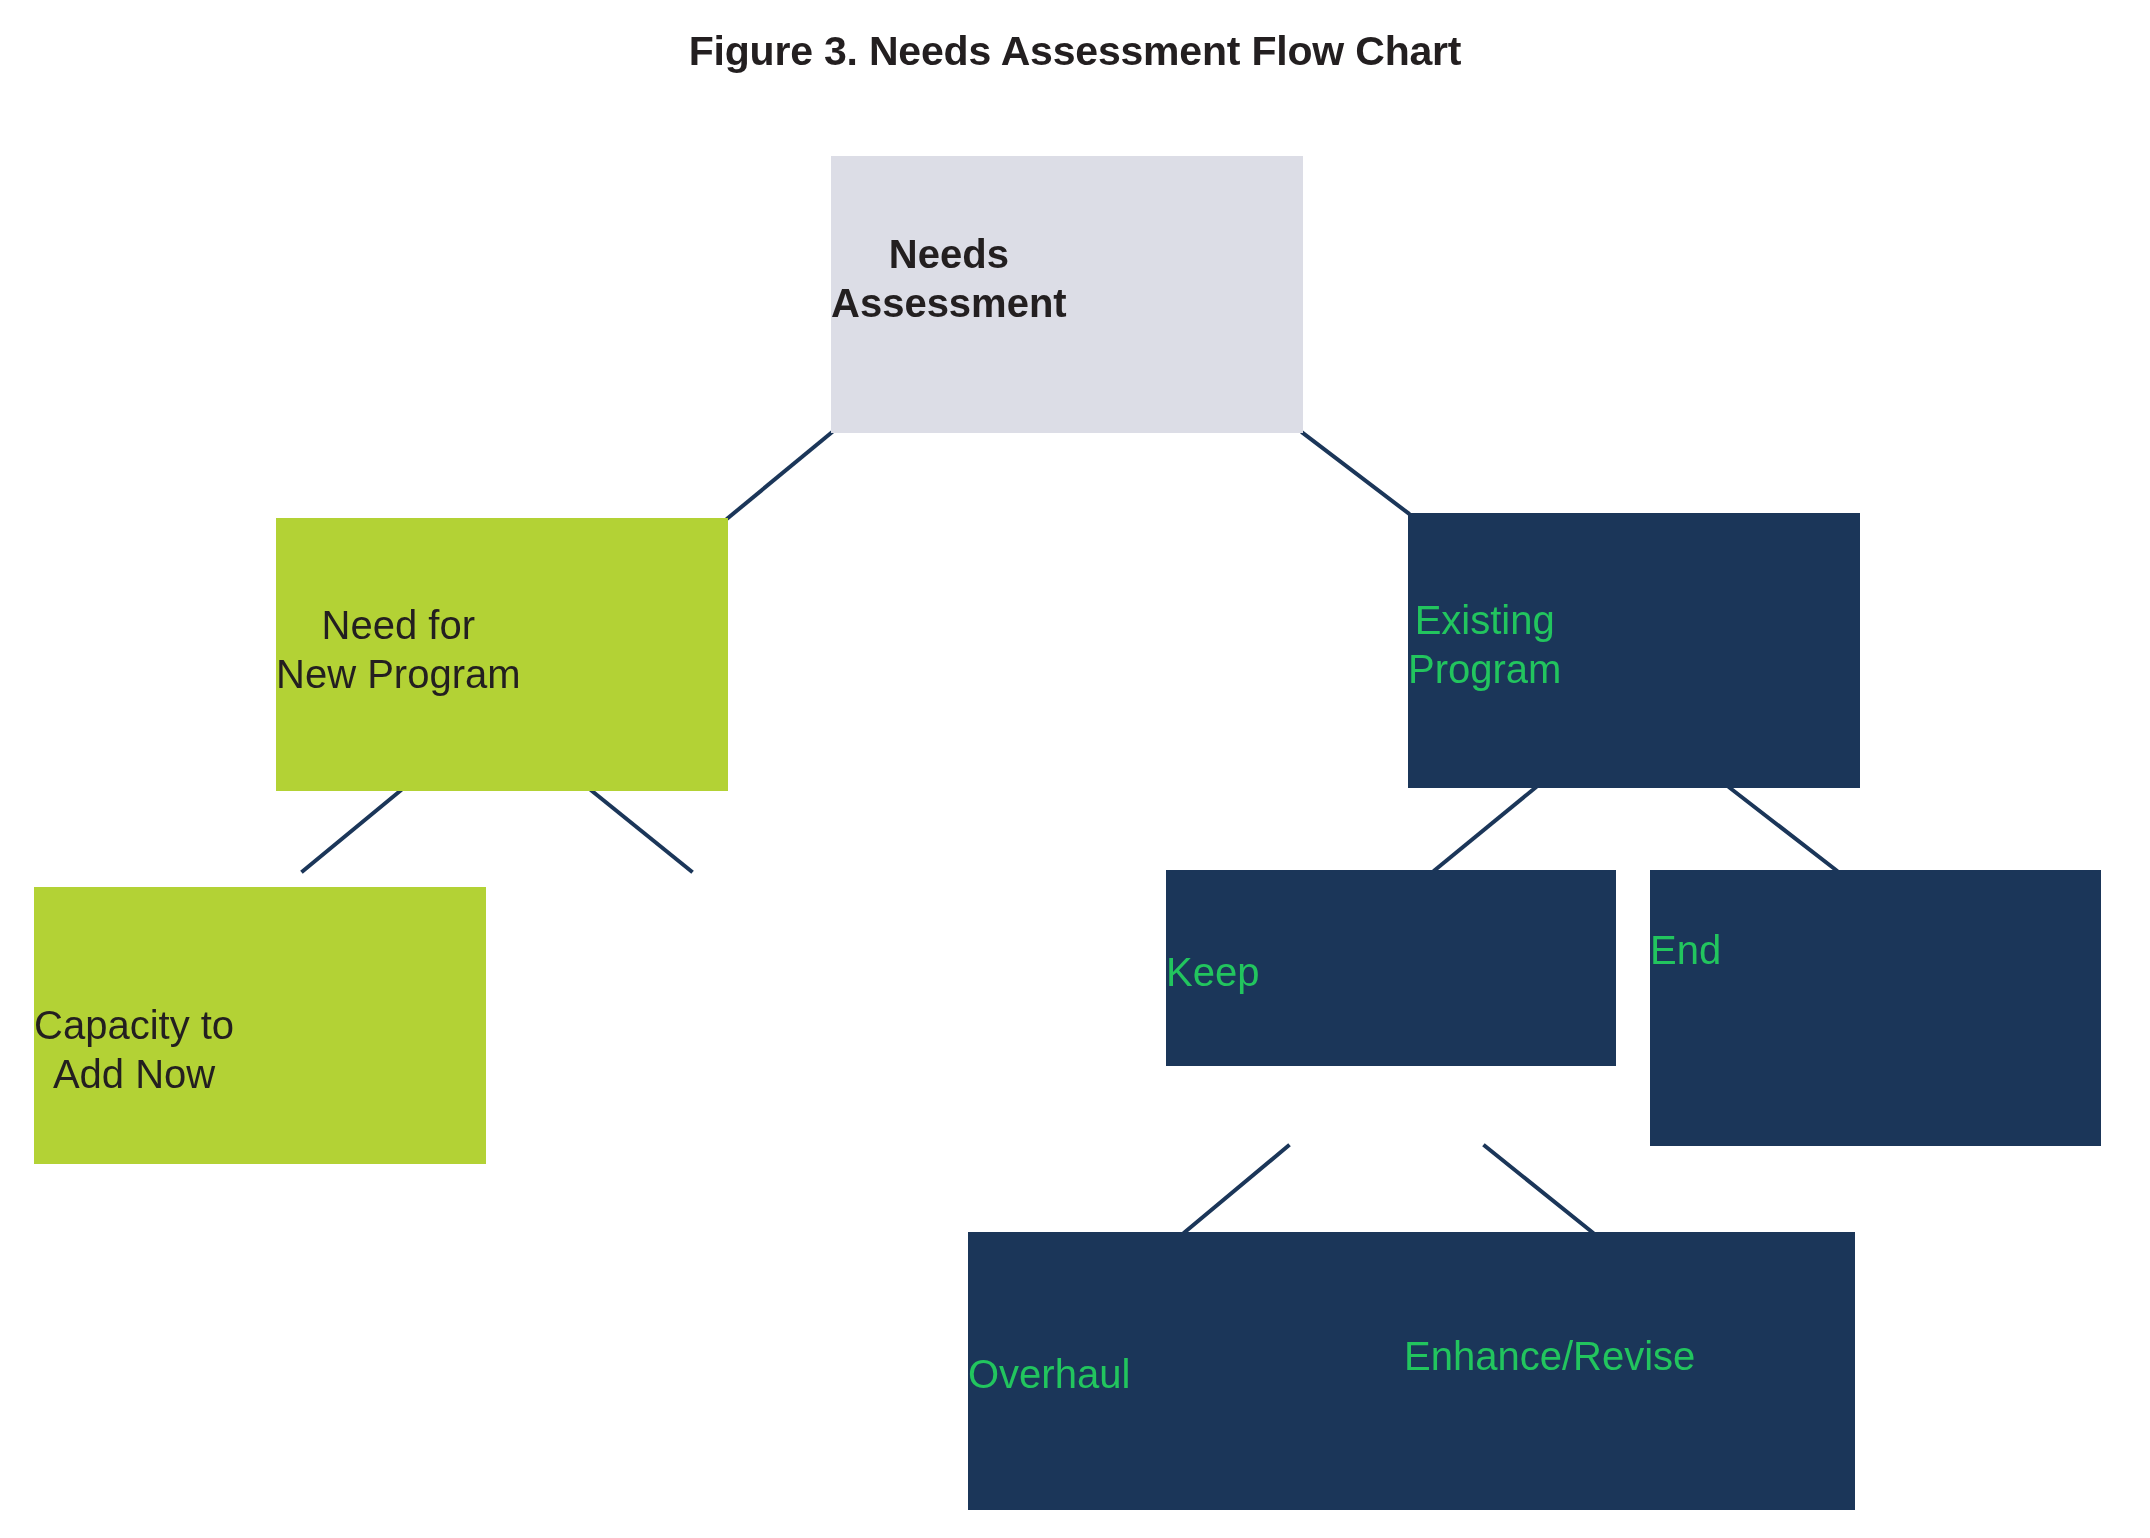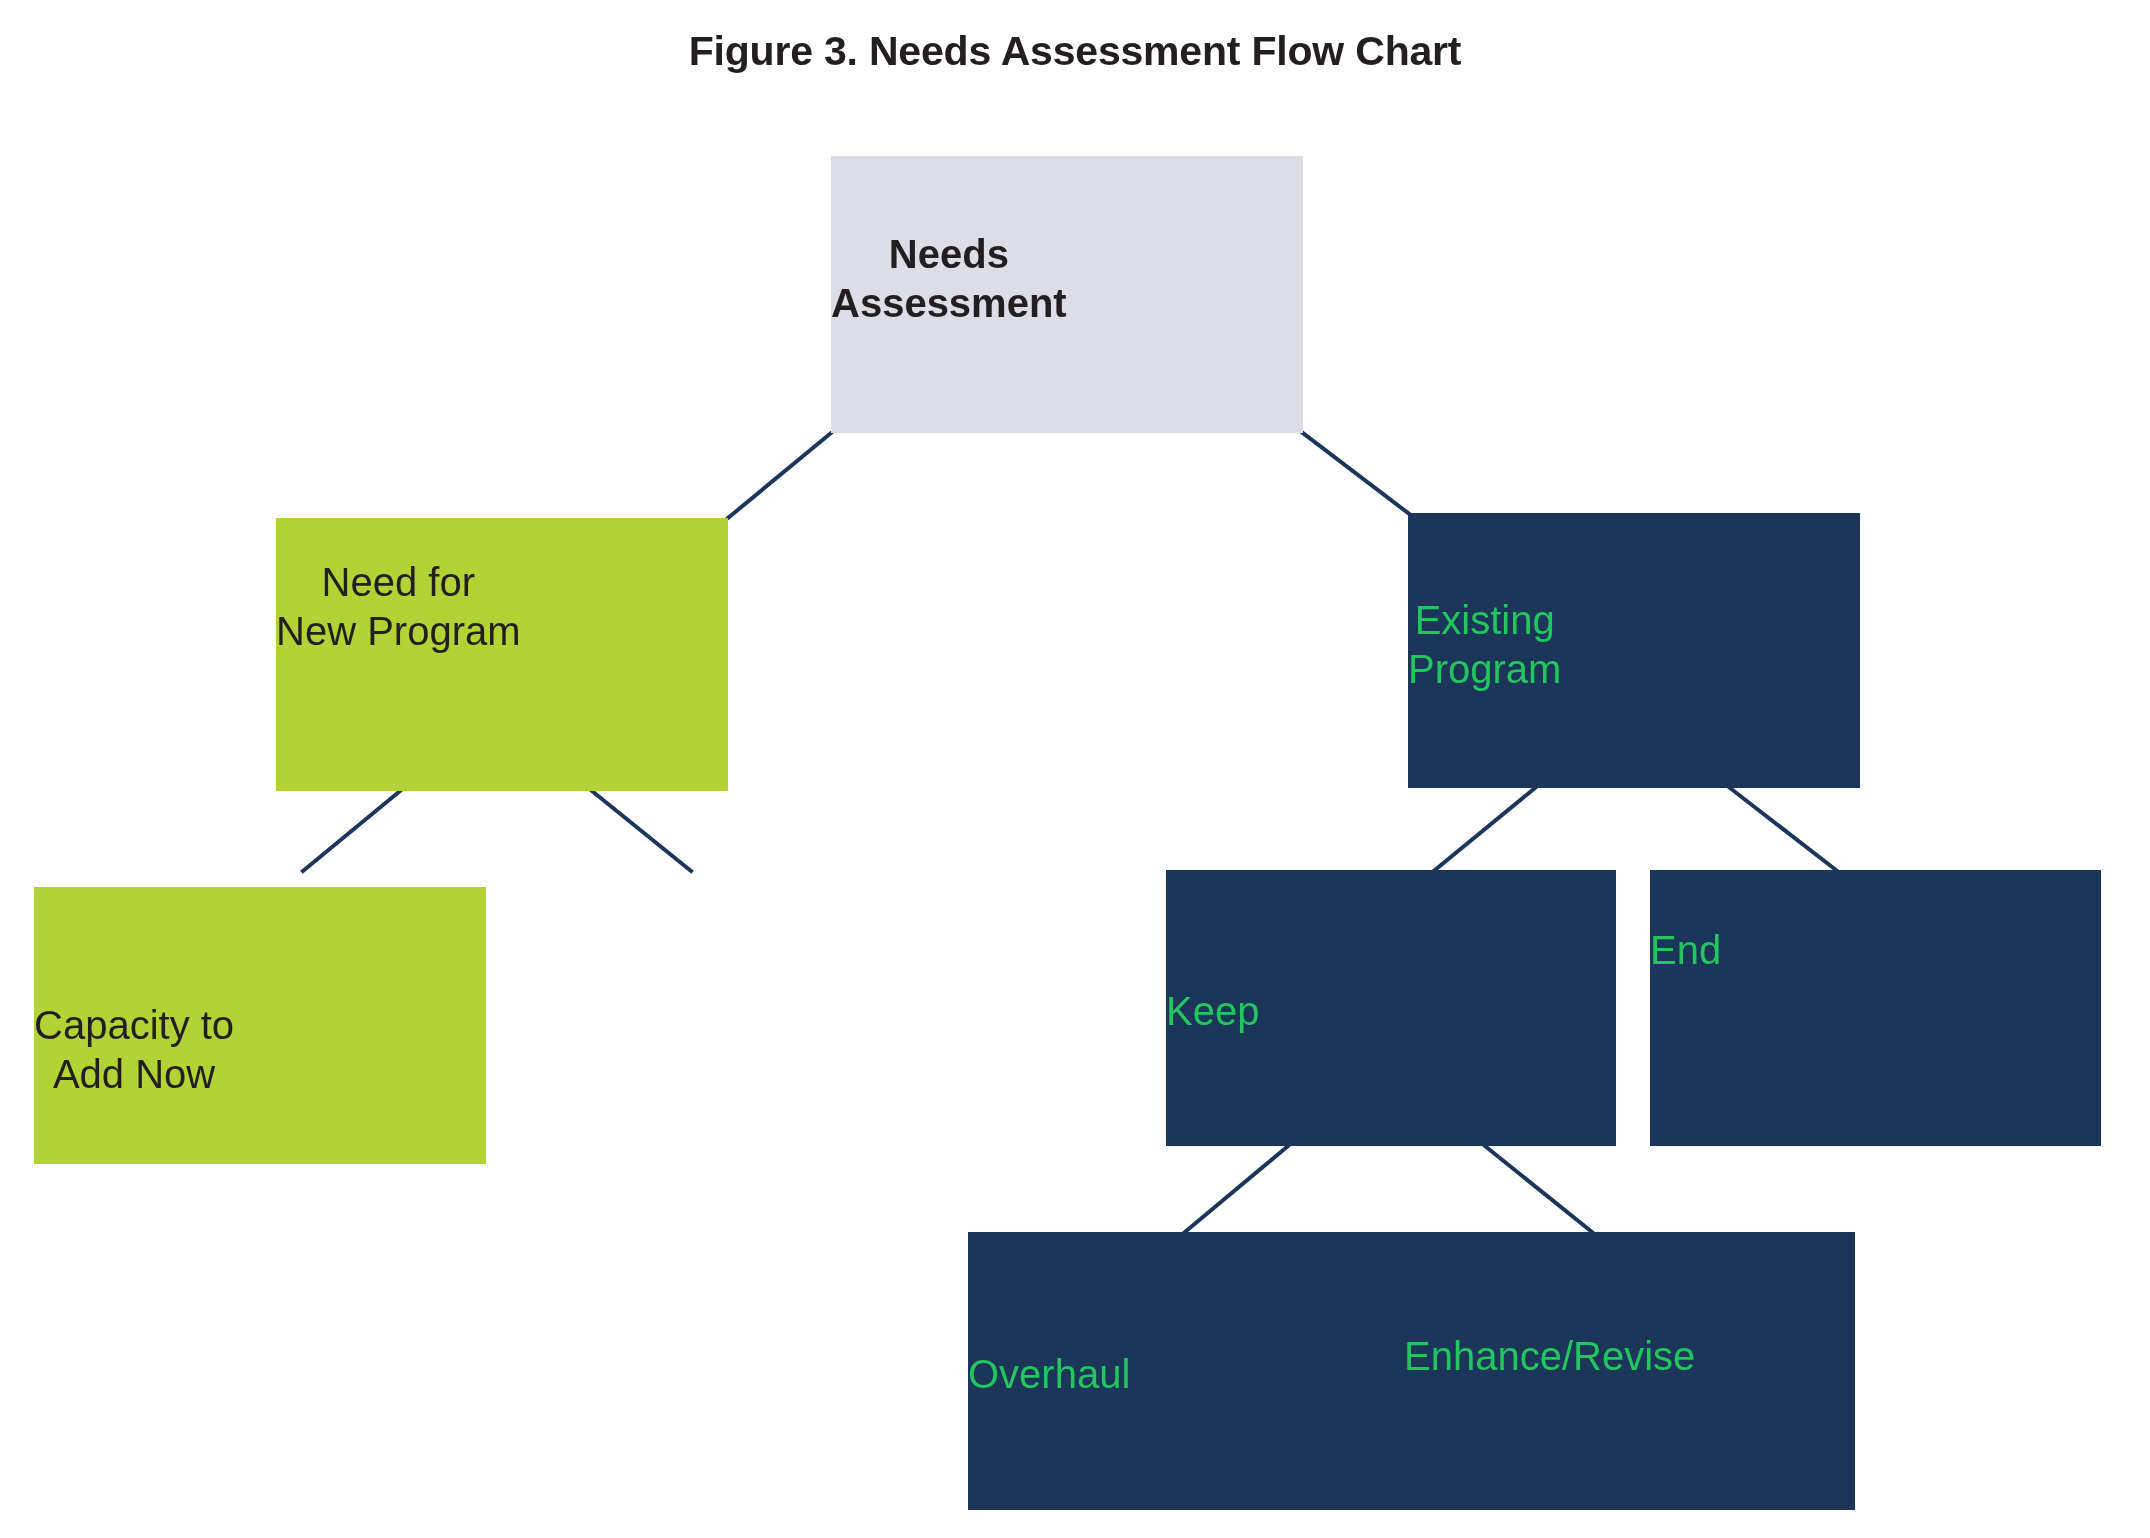--- a/index.html
+++ b/index.html
@@ -62,25 +62,25 @@
   }
   .node-navy {
     background: #1b3659;
     color: #22c55e;
     font-weight: normal;
     font-size: 40px;
   }
 
   
   #node-needs-assessment { left: 831px;  top: 156px;  width: 472px; height: 277px; padding-top: 74px; }
-  #node-need-new-program { left: 276px;  top: 518px;  width: 452px; height: 273px; padding-top: 40px; }
+  #node-need-new-program { left: 276px;  top: 518px;  width: 452px; height: 273px; padding-top: 83px; }
   #node-existing-program { left: 1408px; top: 513px;  width: 452px; height: 275px; padding-top: 83px; }
   #node-capacity-add-now { left: 34px;   top: 887px;  width: 452px; height: 277px; padding-top: 114px; }
   #node-build-capacity   { left: 515px;  top: 871px;  width: 452px; height: 277px; padding-top: 93px; }
-  #node-keep             { left: 1166px; top: 870px;  width: 450px; height: 276px; padding-top: 117px; }
+  #node-keep             { left: 1166px; top: 870px;  width: 450px; height: 196px; padding-top: 78px; }
   #node-end              { left: 1650px; top: 870px;  width: 451px; height: 276px; padding-top: 56px; }
   #node-overhaul         { left: 920px;  top: 1232px; width: 452px; height: 278px; padding-top: 118px; margin-left: 48px; }
   #node-enhance-revise   { left: 1404px; top: 1232px; width: 451px; height: 278px; padding-top: 100px; }
 </style>
 </head>
 <body>
 
 <div id="figure-root">
 
   <div id="figure-title">Figure 3. Needs Assessment Flow Chart</div>

